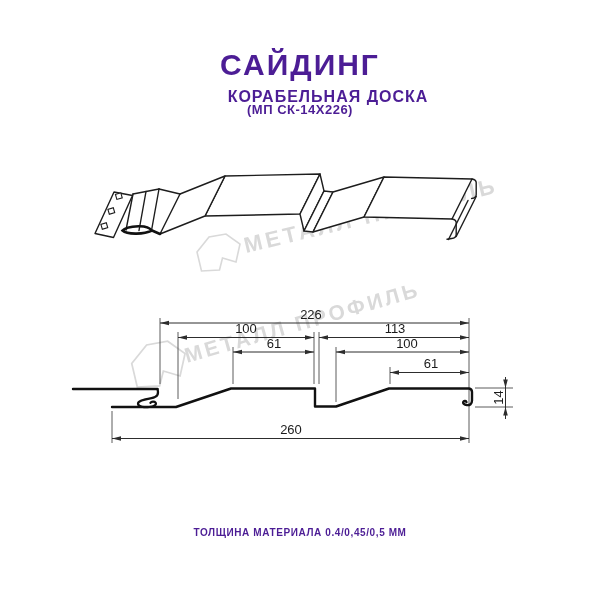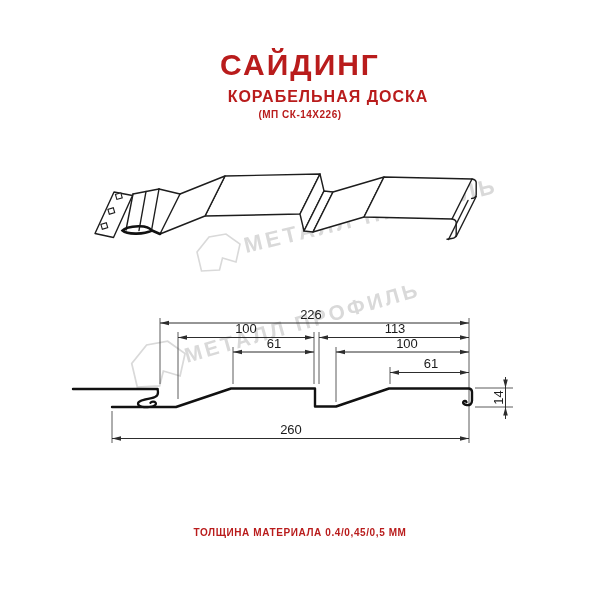--- a/index.html
+++ b/index.html
@@ -1,21 +1,21 @@
 <!DOCTYPE html>
 <html><head>
 <meta charset="utf-8">
 <style>
   html,body{margin:0;padding:0;}
   .page{position:relative;width:524px;height:600px;background:#ffffff;overflow:hidden;
-        font-family:"Liberation Sans",sans-serif;color:#b91c1c;}
+        font-family:"Liberation Sans",sans-serif;color:#4c1d95;}
   .hdr{position:absolute;left:0;width:600px;text-align:center;}
   .title{top:48px;font-size:30px;font-weight:bold;letter-spacing:2px;}
   .subtitle{top:88px;font-size:16px;font-weight:bold;letter-spacing:1px;padding-left:28px;}
-  .code{top:109px;font-size:10px;font-weight:bold;letter-spacing:.5px;}
+  .code{top:102px;font-size:13px;font-weight:bold;letter-spacing:.5px;}
   .footer{position:absolute;top:527px;left:0;width:600px;text-align:center;
           font-size:10px;font-weight:bold;letter-spacing:.6px;}
   svg{position:absolute;left:0;top:0;}
   .thin{stroke:#4a4a4a;stroke-width:.9;fill:none;}
   .dim{stroke:#2d2d2d;stroke-width:1;fill:none;}
   .arr{fill:#2d2d2d;stroke:none;}
   .profile{stroke:#111;stroke-width:2.4;fill:none;stroke-linecap:round;stroke-linejoin:round;}
   .lock{stroke:#111;stroke-width:2.2;fill:none;stroke-linecap:round;stroke-linejoin:round;}
   .iso{stroke:#1d1d1d;stroke-width:1.4;fill:#ffffff;stroke-linejoin:round;stroke-linecap:round;}
   .isoln{stroke:#1d1d1d;stroke-width:1.4;fill:none;stroke-linejoin:round;stroke-linecap:round;}

